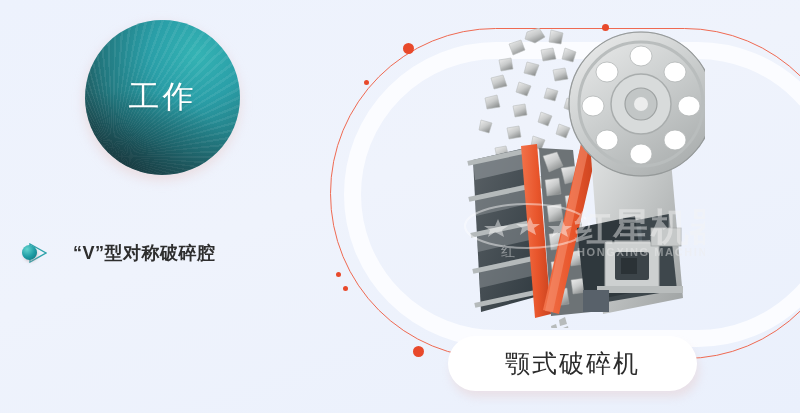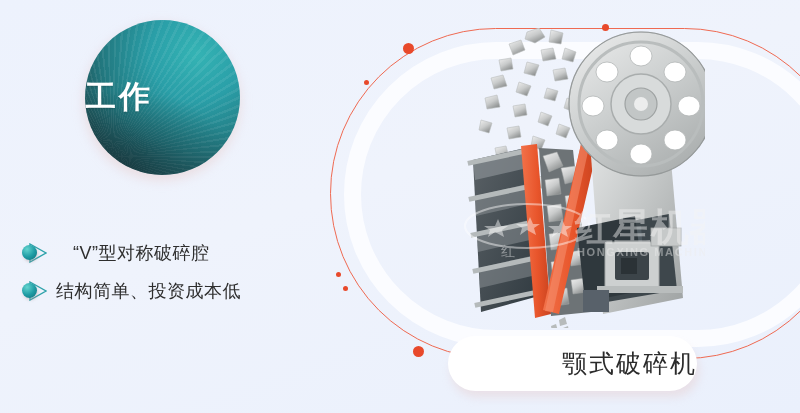--- a/index.html
+++ b/index.html
@@ -103,28 +103,28 @@
     inset: 0;
     border-radius: 50%;
     background:
       radial-gradient(ellipse 120% 80% at 25% 95%, rgba(20,45,52,0.55) 0%, rgba(20,45,52,0) 62%);
   }
   .circle-text {
     position: absolute;
     inset: 0;
     display: flex;
     flex-direction: column;
-    align-items: flex-start;
+    align-items: center;
     justify-content: center;
     color: #ffffff;
     font-size: 31px;
     line-height: 1.45;
     letter-spacing: 3px;
     text-shadow: 0 1px 2px rgba(0,0,0,0.18);
-    font-weight: 700;
+    font-weight: 400;
   }
   .circle-text .ln { display: block; }
 
   
   .features {
     position: absolute;
     left: 22px;
     top: 234px;
     width: 285px;
   }
@@ -156,21 +156,21 @@
     border-radius: 50%;
     background: radial-gradient(circle at 34% 28%, #63d4cf 0%, #1f9ca4 52%, #0f6d78 100%);
     box-shadow: 1px 2px 3px rgba(170,140,140,0.35);
   }
   .feature-text {
     font-size: 18px;
     color: #2e2e2e;
     letter-spacing: 0.5px;
     white-space: nowrap;
   }
-  .feature-row.indented .feature-text { padding-left: 17px; }
+  .feature-row.indented .feature-text { padding-left: 17px; font-weight: bold; }
 
   
   .machine {
     position: absolute;
     left: 455px;
     top: 28px;
     width: 250px;
     height: 300px;
   }
   .machine svg { display: block; }
@@ -189,21 +189,21 @@
   .pill {
     position: absolute;
     left: 448px;
     top: 336px;
     width: 249px;
     height: 55px;
     border-radius: 28px;
     background: #ffffff;
     display: flex;
     align-items: center;
-    justify-content: flex-end;
+    justify-content: center;
   }
   .pill-label {
     font-size: 25px;
     color: #2b2b2b;
     letter-spacing: 2px;
   }
 </style>
 </head>
 <body>
 
@@ -236,29 +236,20 @@
 
   <div class="features" id="feature-list">
       <div class="feature-row indented">
         <span class="bullet">
           <svg class="tri-out" viewBox="0 0 19 20" xmlns="http://www.w3.org/2000/svg">
             <polygon points="2,1 18,10 2,19" fill="none" stroke="#2fa3ab" stroke-width="1.4"></polygon>
           </svg>
           <span class="ball"></span>
         </span>
         <span class="feature-text">“V”型对称破碎腔</span>
-      </div>
-      <div class="feature-row">
-        <span class="bullet">
-          <svg class="tri-out" viewBox="0 0 19 20" xmlns="http://www.w3.org/2000/svg">
-            <polygon points="2,1 18,10 2,19" fill="none" stroke="#2fa3ab" stroke-width="1.4"></polygon>
-          </svg>
-          <span class="ball"></span>
-        </span>
-        <span class="feature-text">结构简单、投资成本低</span>
       </div>
     </div>
 
   <div class="machine">
     <svg width="250" height="300" viewBox="0 0 250 300" xmlns="http://www.w3.org/2000/svg">
       <defs>
         <linearGradient id="gMetal" x1="0" y1="0" x2="1" y2="1">
           <stop offset="0%" stop-color="#e2e4e4"></stop>
           <stop offset="45%" stop-color="#c4c7c7"></stop>
           <stop offset="100%" stop-color="#9ea2a2"></stop>

